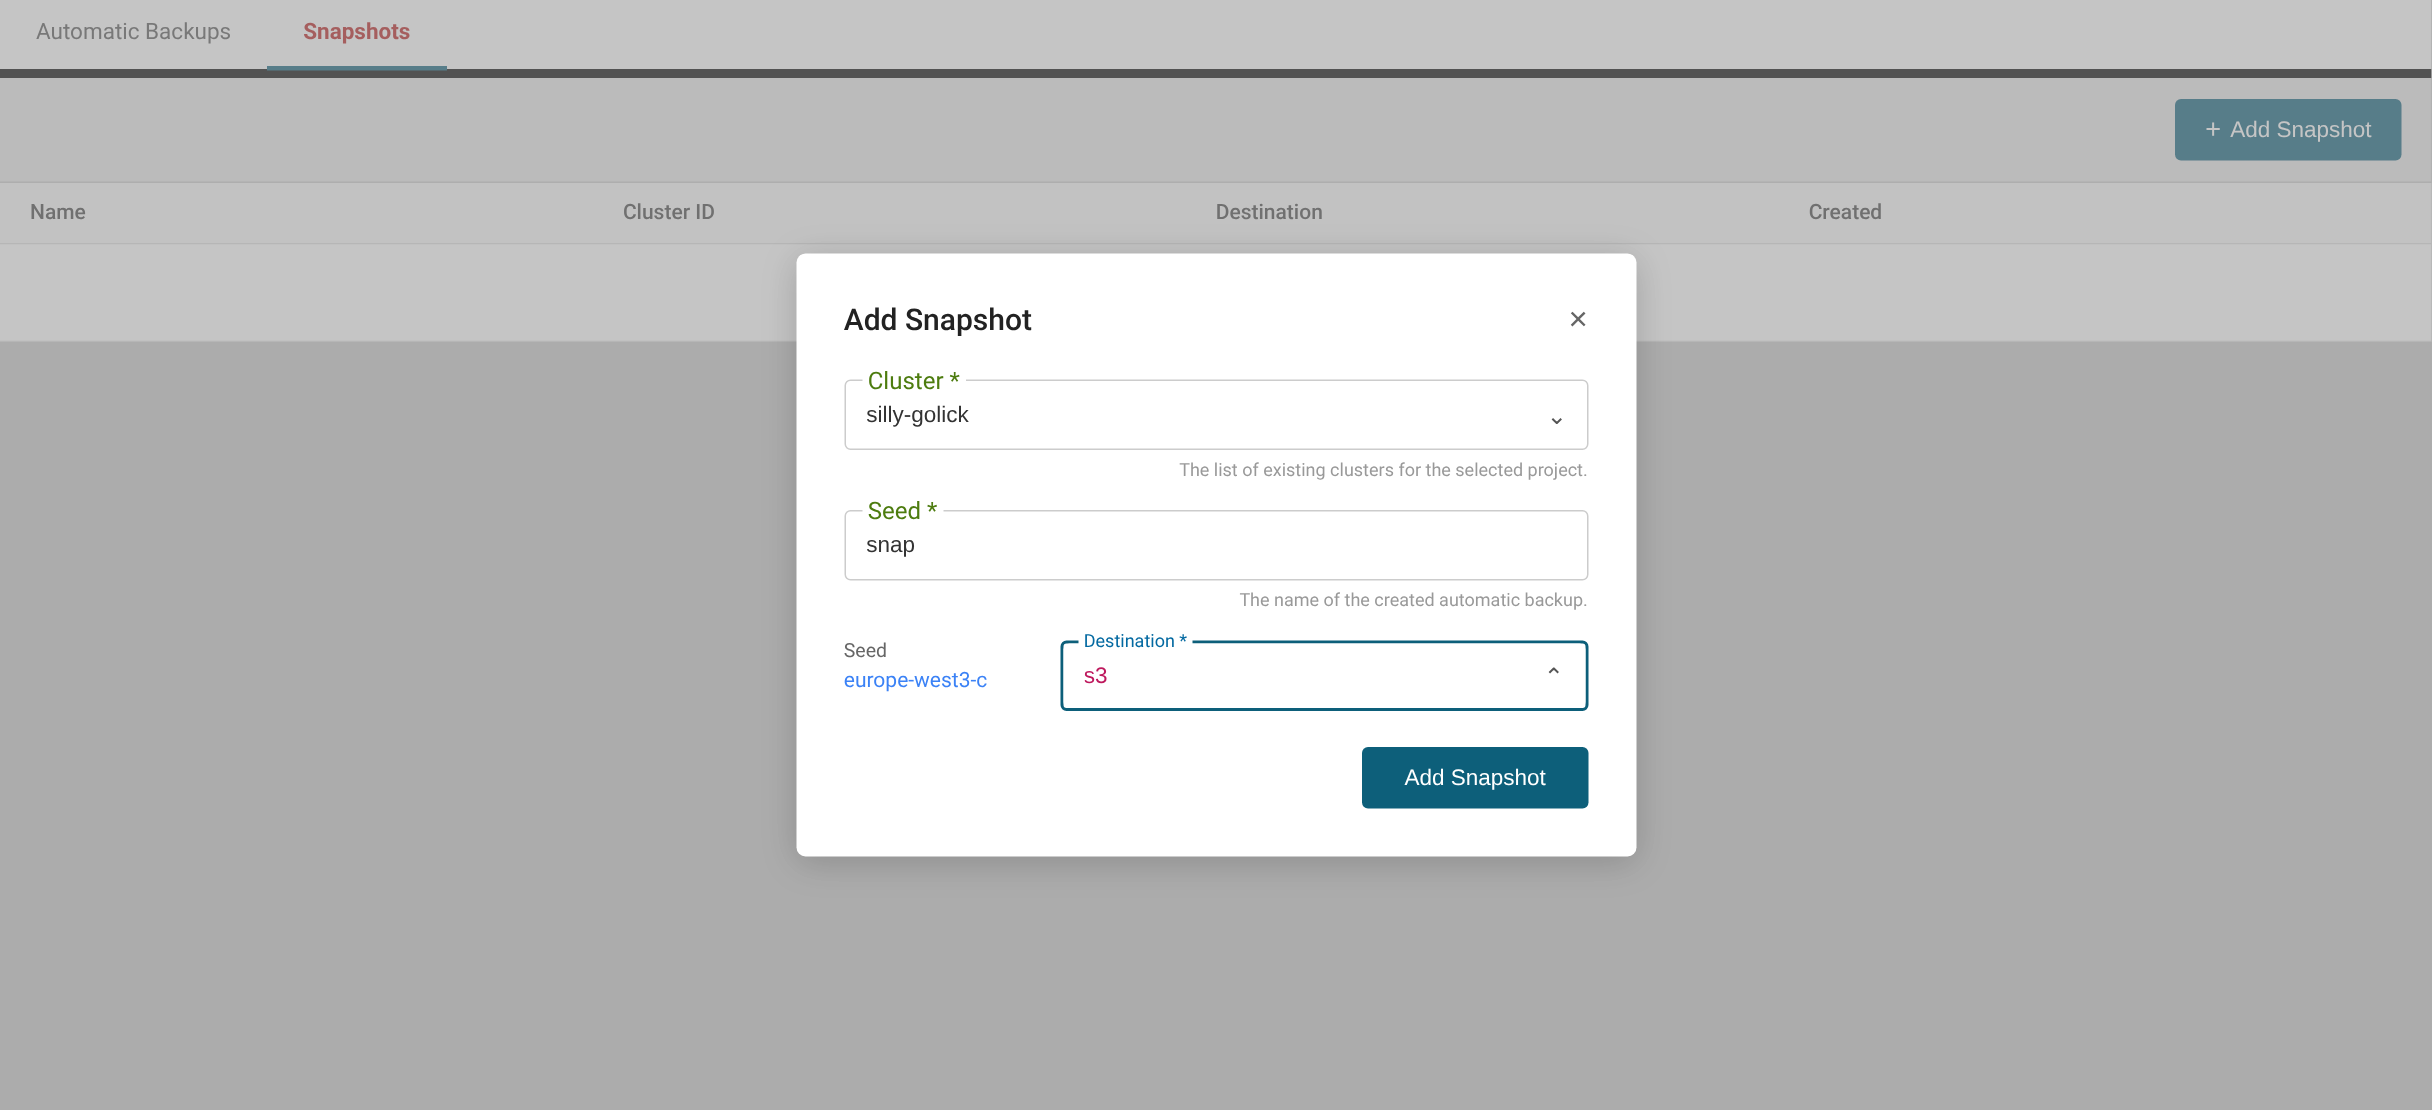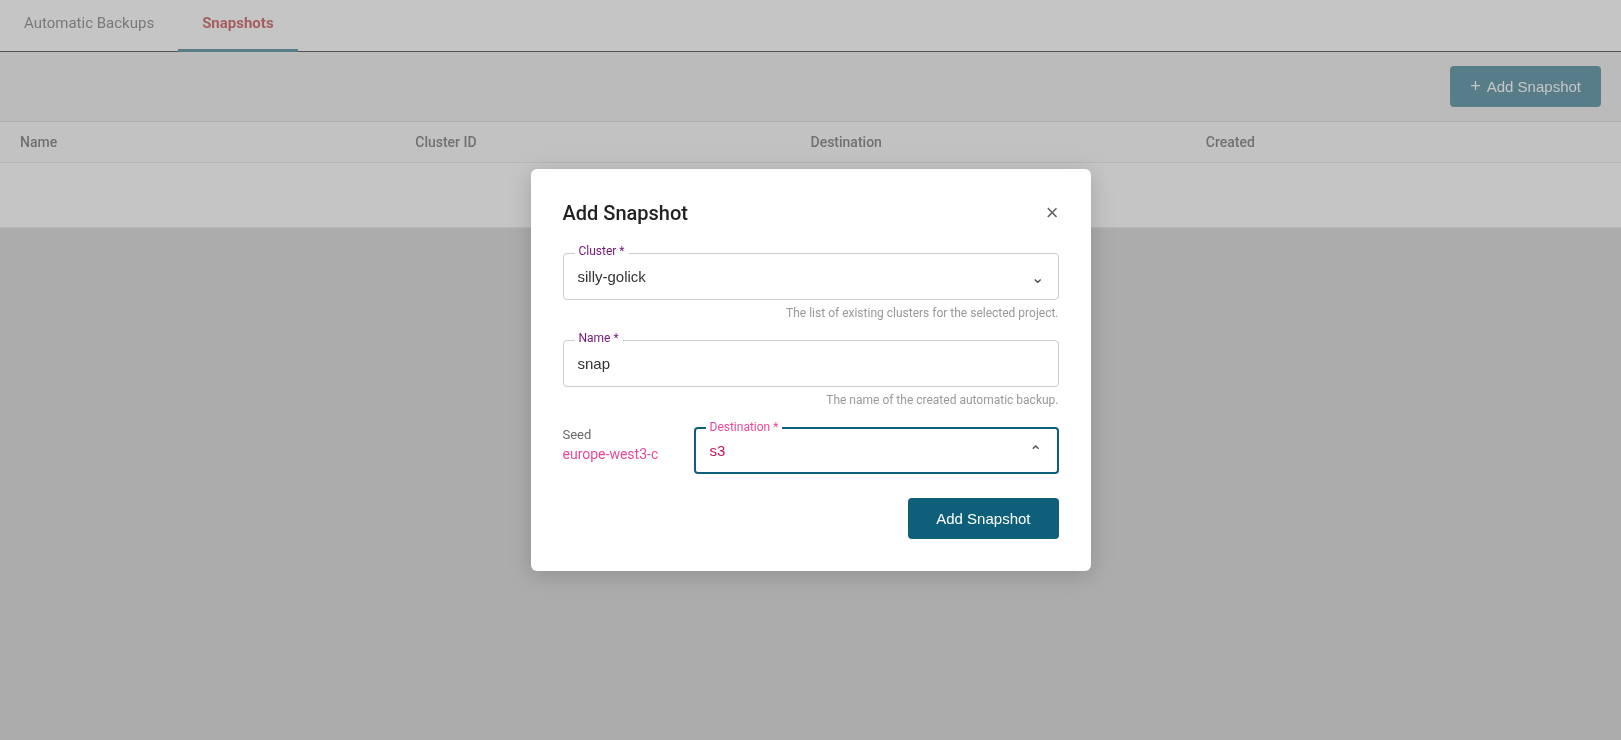--- a/index.html
+++ b/index.html
@@ -9,21 +9,22 @@
       width: 1621px;
       height: 740px;
       overflow: hidden;
       position: relative;
     }
 
     
     .tabs-container {
       background: #fff;
       display: flex;
-      border-bottom: 1px solid #000000;
+      align-items: flex-end;
+      border-bottom: 6px solid #000000;
       height: 52px;
       padding: 0 0;
     }
     .tab {
       padding: 14px 24px;
       font-size: 15px;
       color: #555;
       cursor: pointer;
       border-bottom: 3px solid transparent;
       margin-bottom: -1px;
@@ -131,22 +132,22 @@
     .form-group {
       margin-bottom: 20px;
       position: relative;
     }
     .field-label {
       position: absolute;
       top: -9px;
       left: 12px;
       background: #fff;
       padding: 0 4px;
-      font-size: 12px;
-      color: #701a75;
+      font-size: 16px;
+      color: #4d7c0f;
       z-index: 1;
     }
     .field-hint {
       font-size: 12px;
       color: #999;
       margin-top: 6px;
       padding-left: 2px;
       text-align: right;
     }
     .select-field {
@@ -180,53 +181,53 @@
       padding: 14px;
       font-size: 15px;
       color: #333;
       outline: none;
     }
 
     
     .seed-destination-row {
       display: flex;
       align-items: flex-start;
-      gap: 11px;
+      gap: 24px;
       margin-bottom: 24px;
     }
     .seed-section {
       flex: 0 0 auto;
       min-width: 120px;
     }
     .seed-label {
       font-size: 13px;
       color: #666;
       margin-bottom: 4px;
     }
     .seed-value {
       font-size: 14px;
-      color: #ec4899;
+      color: #3b82f6;
     }
     .destination-section {
       flex: 1;
       position: relative;
     }
     .destination-select-wrapper {
       position: relative;
       border: 2px solid #0d5f7a;
       border-radius: 4px;
     }
     .destination-label {
       position: absolute;
       top: -9px;
       left: 10px;
       background: #fff;
       padding: 0 4px;
       font-size: 12px;
-      color: #ec4899;
+      color: #0369a1;
       z-index: 1;
     }
     .destination-select {
       width: 100%;
       border: none;
       outline: none;
       padding: 13px 40px 13px 14px;
       font-size: 15px;
       color: #be185d;
       background: #fff;
@@ -298,21 +299,21 @@
     <div class="select-wrapper">
       <select class="select-field">
         <option value="silly-golick">silly-golick</option>
       </select>
       <span class="chevron">⌄</span>
     </div>
     <div class="field-hint">The list of existing clusters for the selected project.</div>
   </div>
 
   <div class="form-group">
-    <span class="field-label">Name *</span>
+    <span class="field-label">Seed *</span>
     <input type="text" class="text-field" value="snap" style="">
     <div class="field-hint">The name of the created automatic backup.</div>
   </div>
 
   <div class="seed-destination-row">
     <div class="seed-section">
       <div class="seed-label">Seed</div>
       <div class="seed-value">europe-west3-c</div>
     </div>
     <div class="destination-section">

